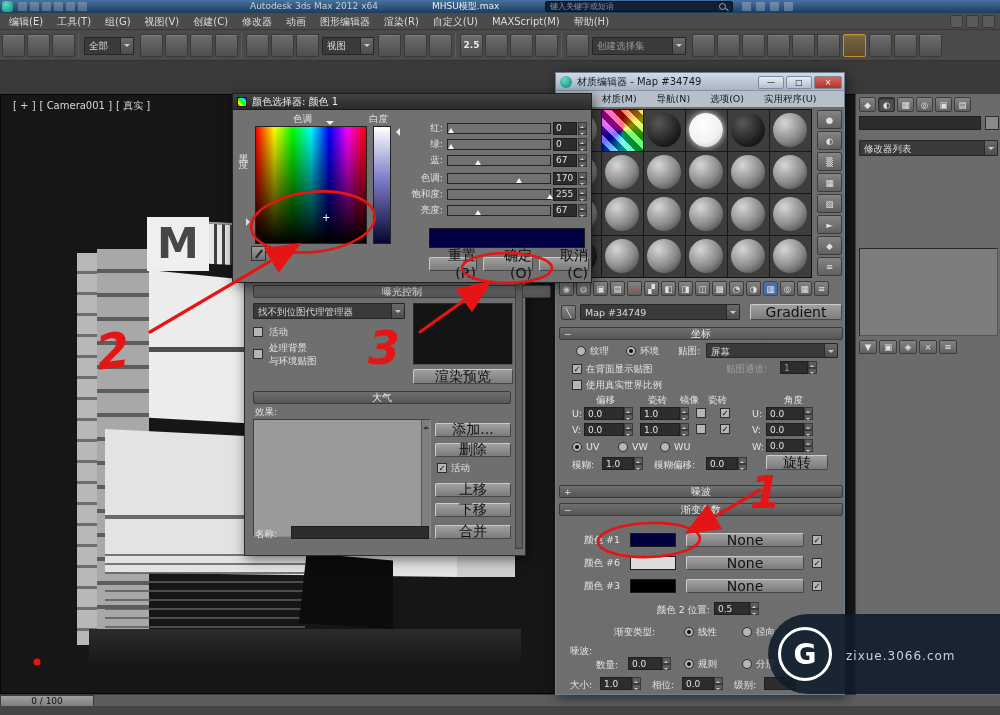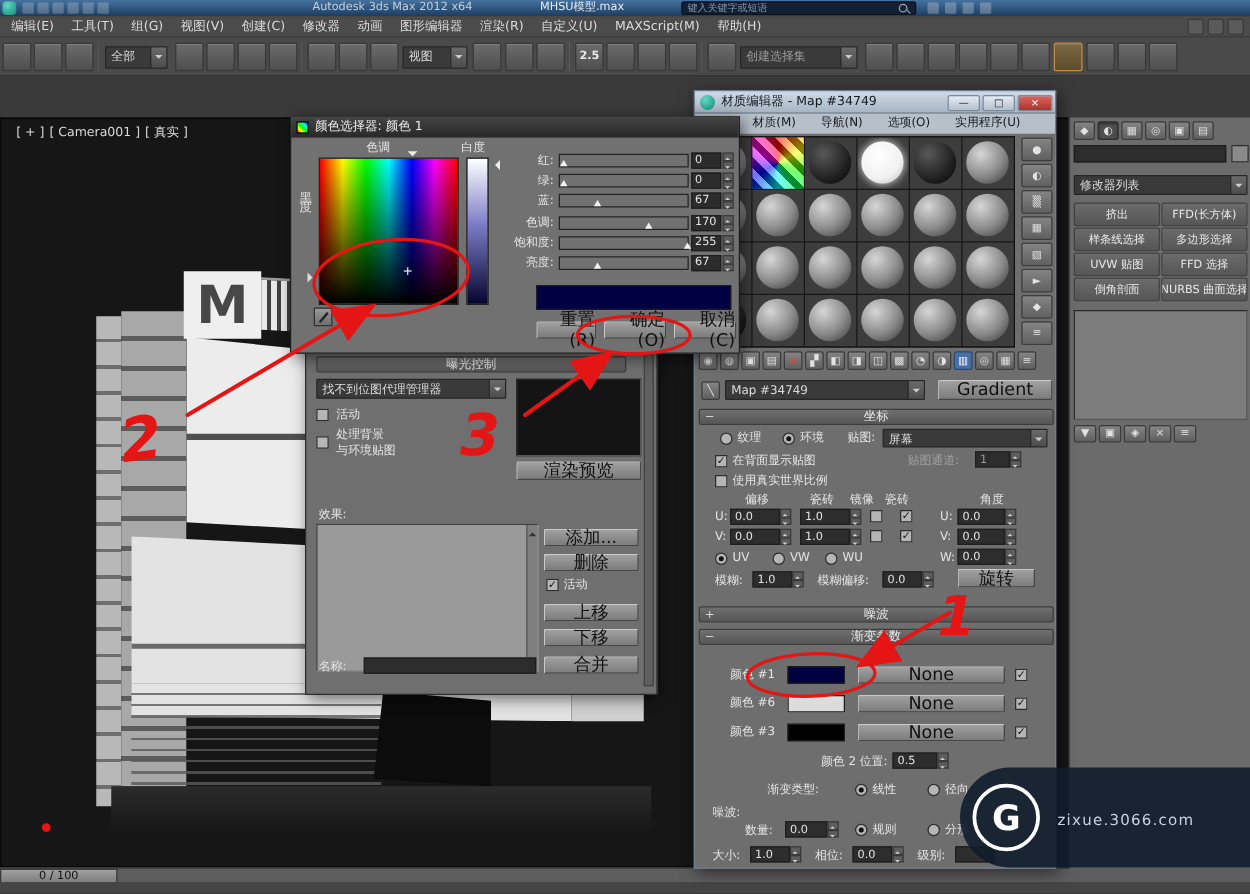--- a/index.html
+++ b/index.html
@@ -259,53 +259,44 @@
         <span class="tool">◎</span>
         <span class="tool">▣</span>
         <span class="tool">▤</span>
       </div>
     <div class="field" style="left:3px;top:22px;width:122px;height:14px"></div>
     <div style="position:absolute;left:129px;top:22px;width:14px;height:14px;background:#8a8a8a;border:1px solid #2f2f2f"></div>
     <div class="combo" style="left:3px;top:46px;width:139px;height:16px">
       <span class="txt">修改器列表</span>
         <span class="arr"></span>
     </div>
-    <div class="modgrid">
-        <div class="mod-btn">挤出</div>
-        <div class="mod-btn">FFD(长方体)</div>
-        <div class="mod-btn">样条线选择</div>
-        <div class="mod-btn">多边形选择</div>
-        <div class="mod-btn">UVW 贴图</div>
-        <div class="mod-btn">FFD 选择</div>
-        <div class="mod-btn">倒角剖面</div>
-        <div class="mod-btn">NURBS 曲面选择</div>
-      </div>
     <div class="darkbox" style="left:3px;top:154px;width:139px;height:88px;background:#7d7d7d"></div>
     <div class="stacktools">
         <span class="tool">▼</span>
         <span class="tool">▣</span>
         <span class="tool">◈</span>
         <span class="tool">×</span>
         <span class="tool">≡</span>
       </div>
   </div>
 
   <div id="env" class="win">
-    <div class="rollout" style="left:8px;top:8px;width:248px;height:13px">曝光控制</div>
+    <div class="rollout" style="left:8px;top:8px;width:298px;height:13px">曝光控制</div>
     <div class="combo" style="left:8px;top:26px;width:152px;height:16px">
       <span class="txt">找不到位图代理管理器</span>
         <span class="arr"></span>
     </div>
     <div class="darkbox" style="left:168px;top:26px;width:100px;height:62px"></div>
     <span class="chk" style="left:8px;top:50px"></span>
     <span class="lbl" style="left:24px;top:49px">活动</span>
     <span class="chk" style="left:8px;top:72px"></span>
     <span class="lbl" style="left:24px;top:65px">处理背景</span>
     <span class="lbl" style="left:24px;top:78px">与环境贴图</span>
     <div class="btn" style="left:168px;top:92px;width:100px;height:15px">渲染预览</div>
+    <div class="rollout" style="left:8px;top:114px;width:258px;height:13px">大气</div>
     <span class="lbl" style="left:10px;top:129px">效果:</span>
     <div class="list">
         <div class="lsb"></div>
       </div>
     <div class="btn" style="left:190px;top:146px;width:76px;height:14px">添加...</div>
     <div class="btn" style="left:190px;top:166px;width:76px;height:14px">删除</div>
     <span class="chk" style="left:192px;top:186px">✓</span>
     <span class="lbl" style="left:206px;top:185px">活动</span>
     <div class="btn" style="left:190px;top:206px;width:76px;height:14px">上移</div>
     <div class="btn" style="left:190px;top:226px;width:76px;height:14px">下移</div>

